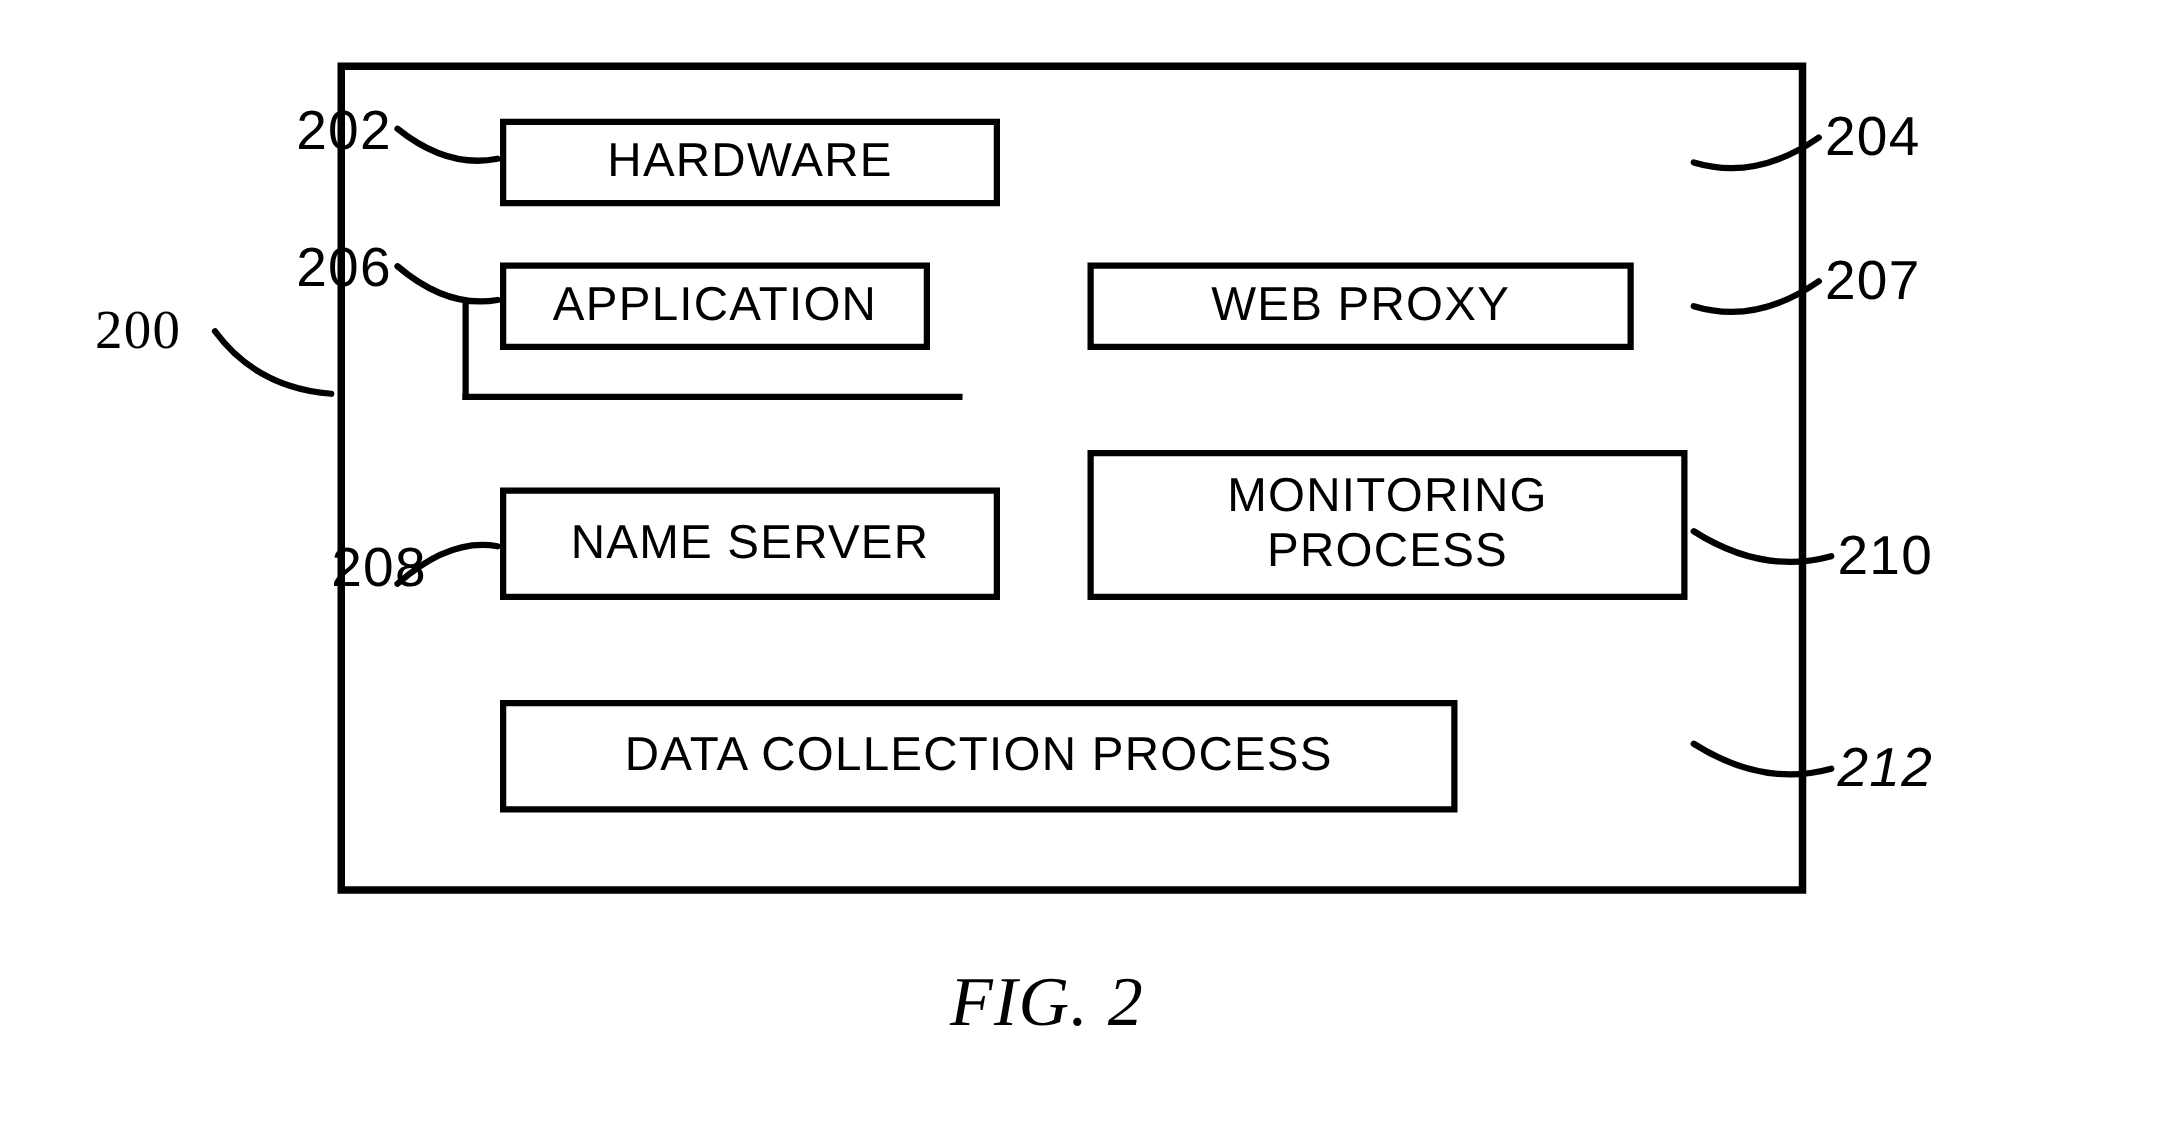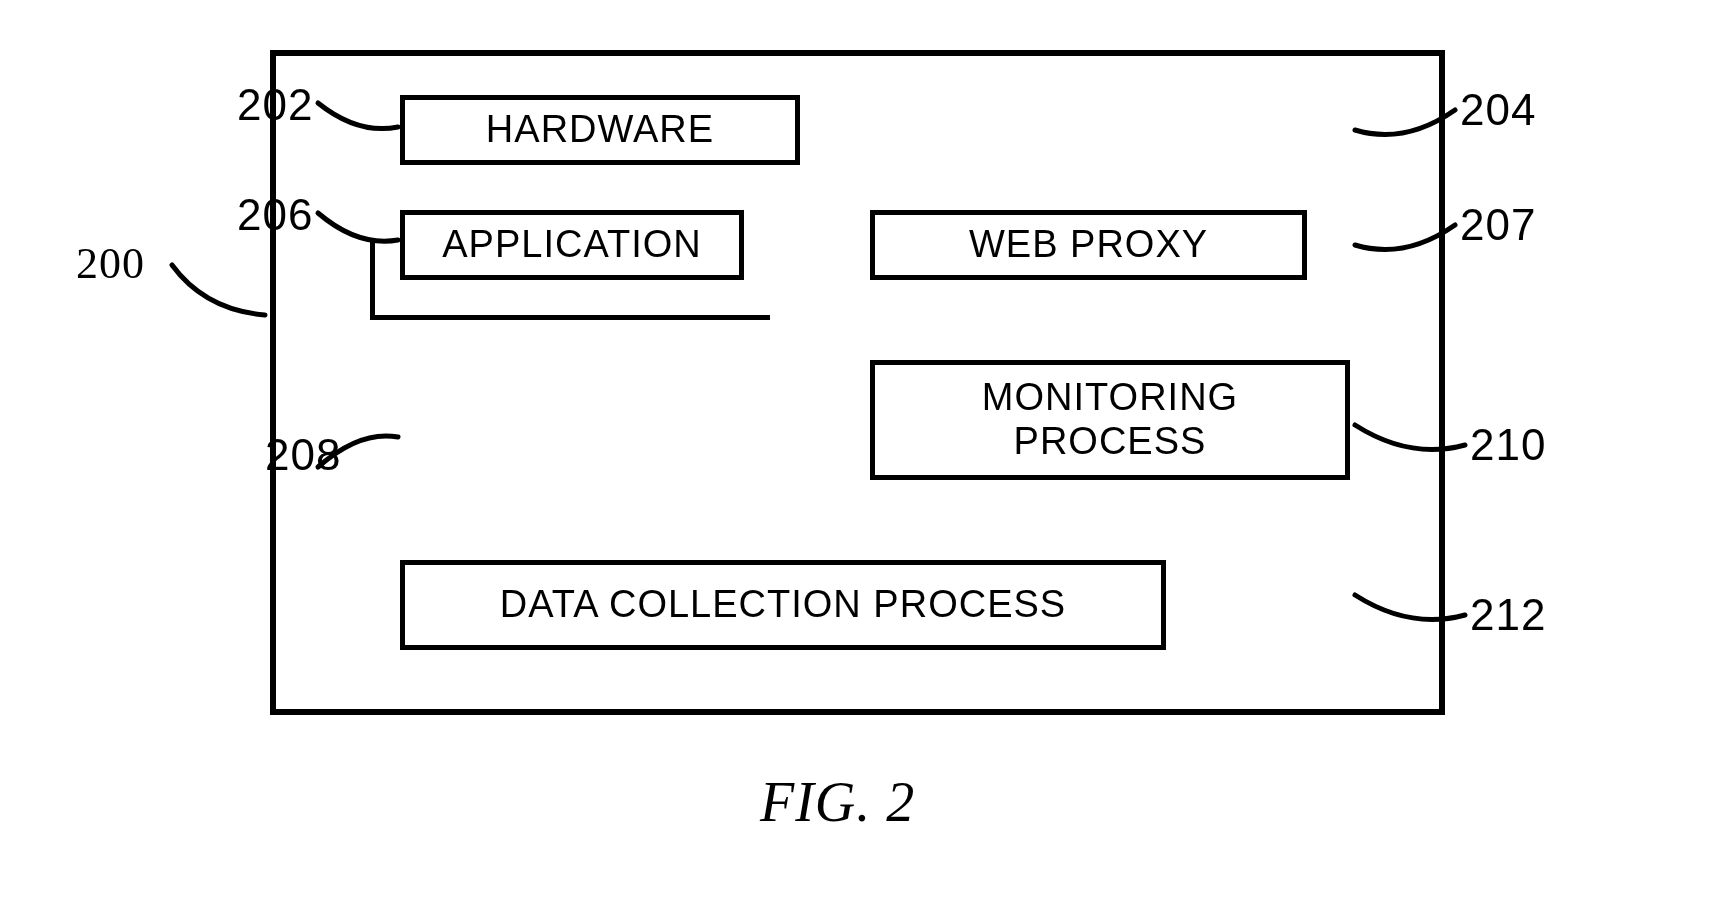--- a/index.html
+++ b/index.html
@@ -100,36 +100,39 @@
   </svg>
 
   <div class="block" style="left:870px; top:210px; width:437px; height:70px;">
     <span>WEB PROXY</span>
   </div>
   <span class="ref" style="left:1460px; top:200px;">207</span>
   <svg class="lead" style="left:1350px; top:215px; width:115px; height:50px;">
     <path d="M5 30 Q 55 45 105 10"></path>
   </svg>
 
+  <div class="block" style="left:400px; top:390px; width:400px; height:90px;">
+    <span>NAME SERVER</span>
+  </div>
   <span class="ref" style="left:237px; top:430px;margin-left:28px;">208</span>
   <svg class="lead" style="left:310px; top:425px; width:100px; height:55px;">
     <path d="M8 42 Q 50 5 88 12"></path>
   </svg>
 
   <div class="block" style="left:870px; top:360px; width:480px; height:120px; white-space:pre-line;">
     <span>MONITORING
 PROCESS</span>
   </div>
   <span class="ref" style="left:1470px; top:420px;">210</span>
   <svg class="lead" style="left:1350px; top:410px; width:125px; height:55px;">
     <path d="M5 15 Q 60 50 115 35"></path>
   </svg>
 
   <div class="block" style="left:400px; top:560px; width:766px; height:90px;">
     <span>DATA COLLECTION PROCESS</span>
   </div>
-  <span class="ref" style="left:1470px; top:590px;">212</span>
+  <span class="ref" style="left:1470px; top:590px;font-style:italic;">212</span>
   <svg class="lead" style="left:1350px; top:580px; width:125px; height:55px;">
     <path d="M5 15 Q 60 50 115 35"></path>
   </svg>
 
   <span class="caption" style="left:760px; top:770px;">FIG. 2</span>
 </div>
 
 </body></html>

